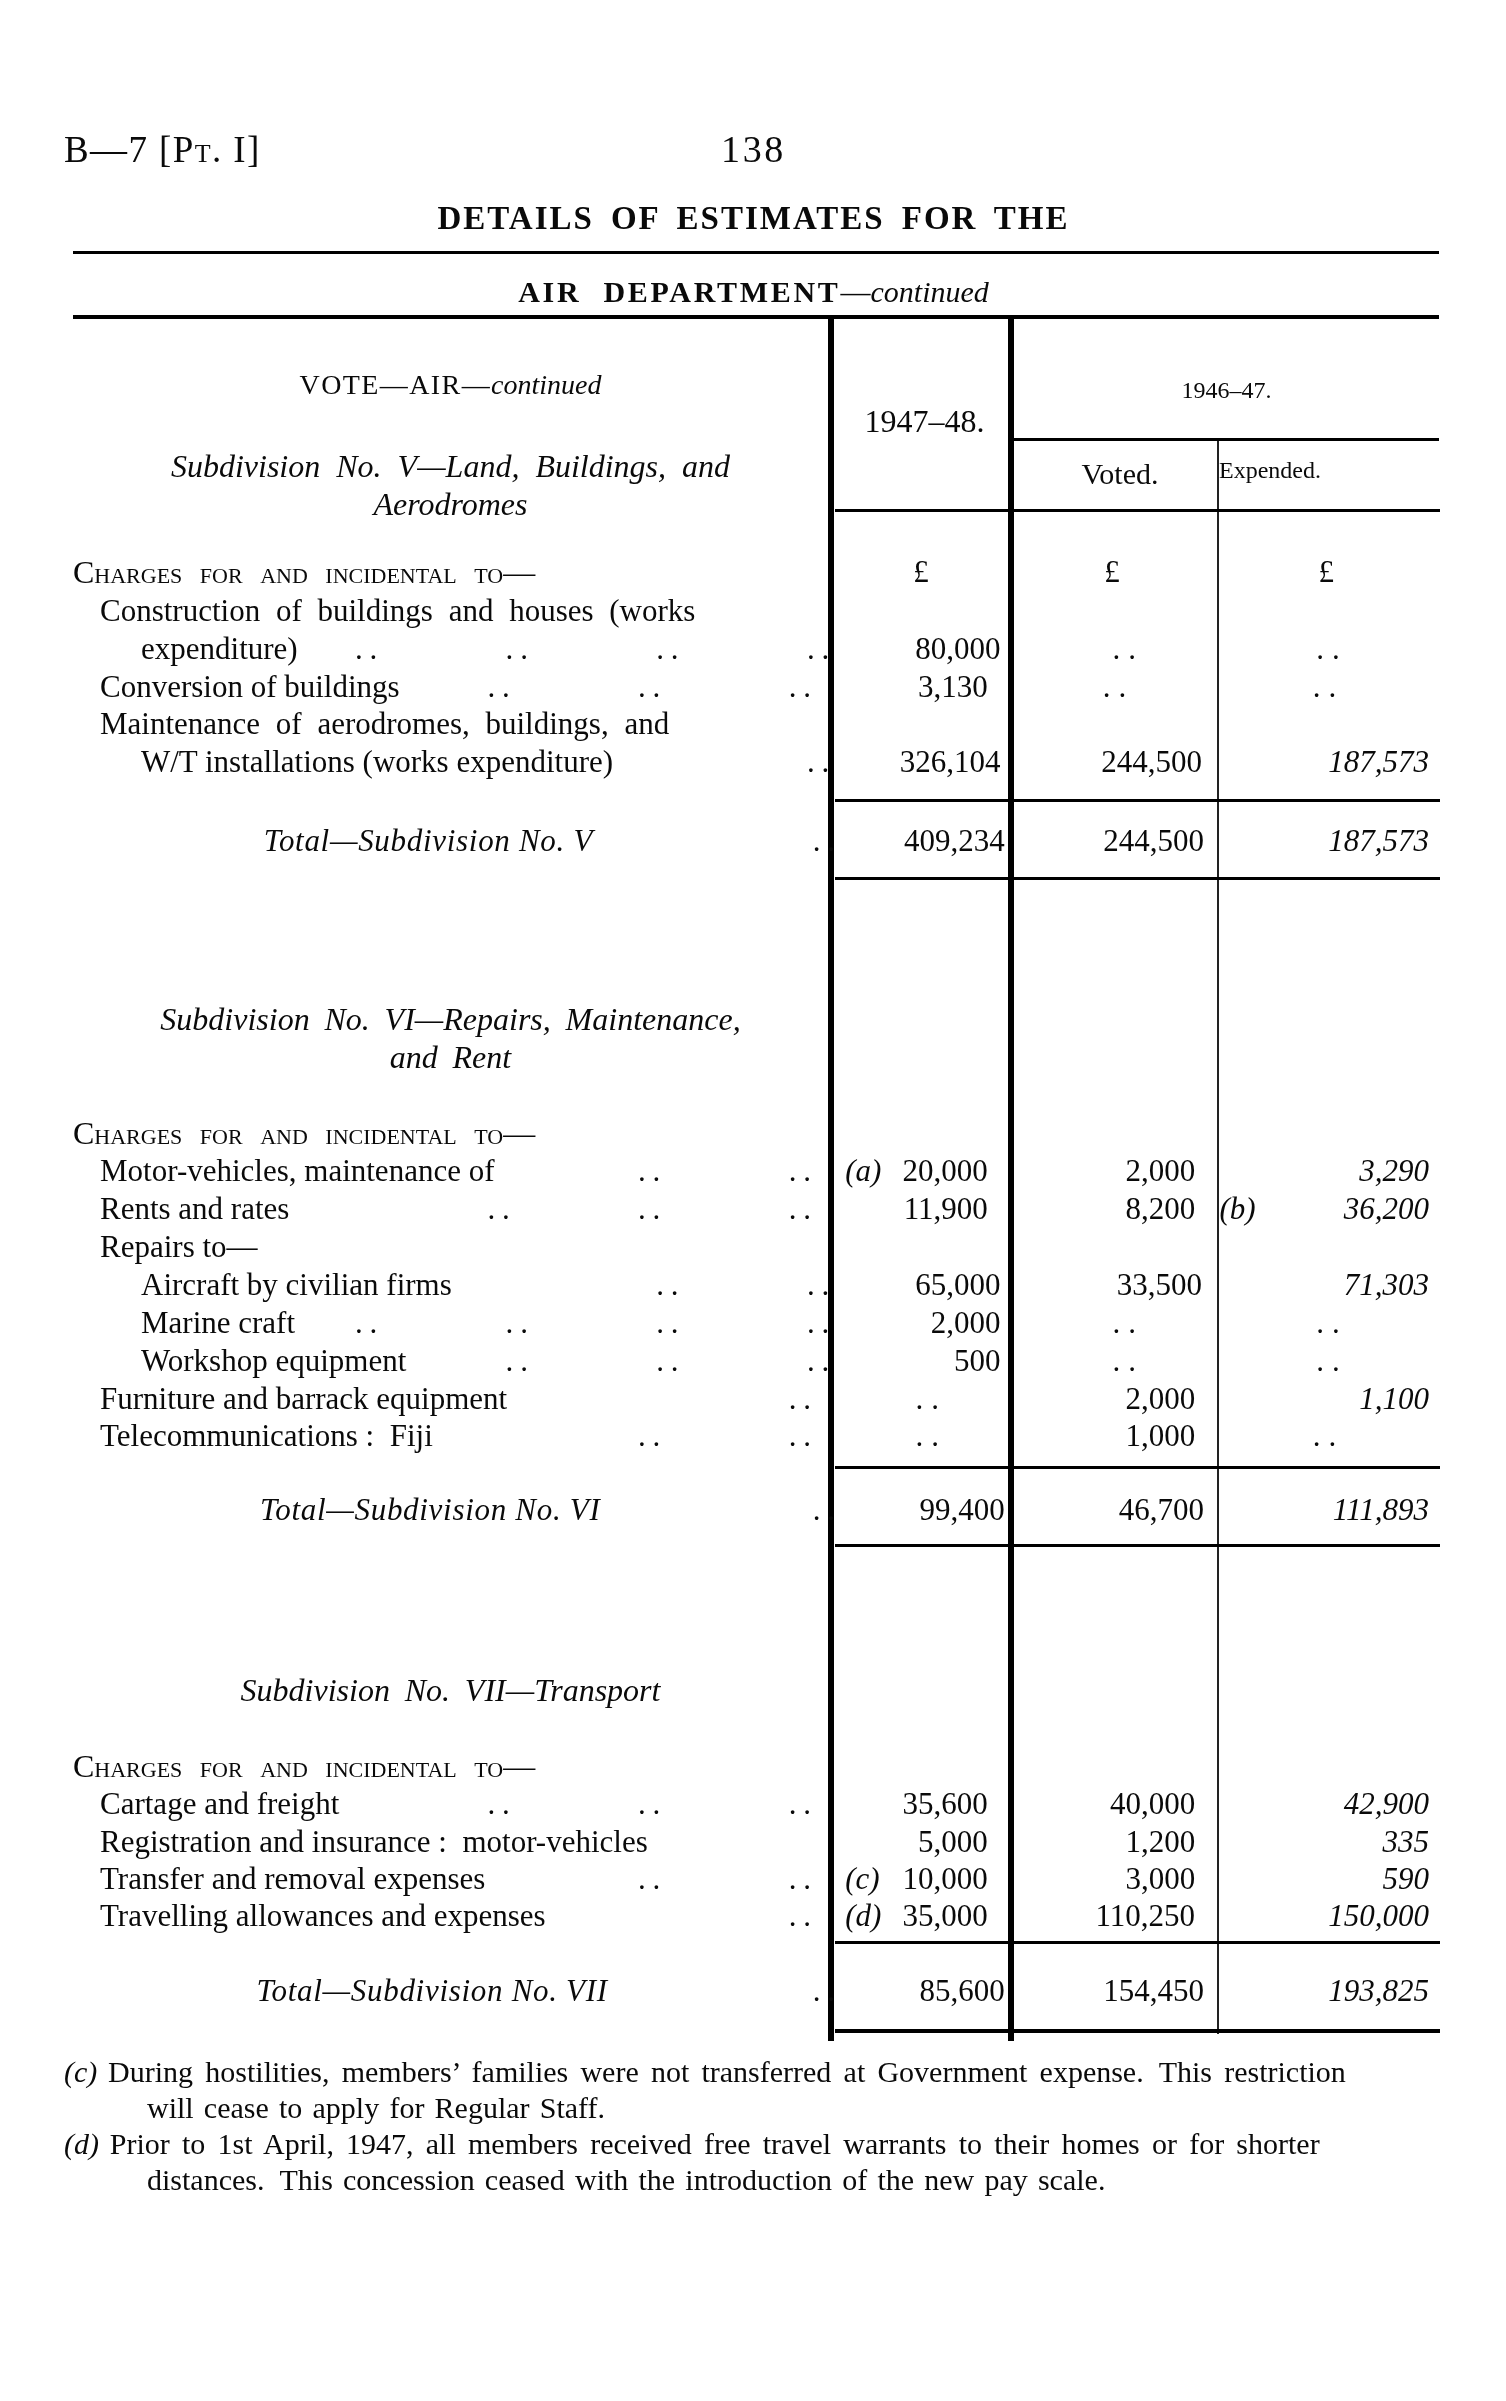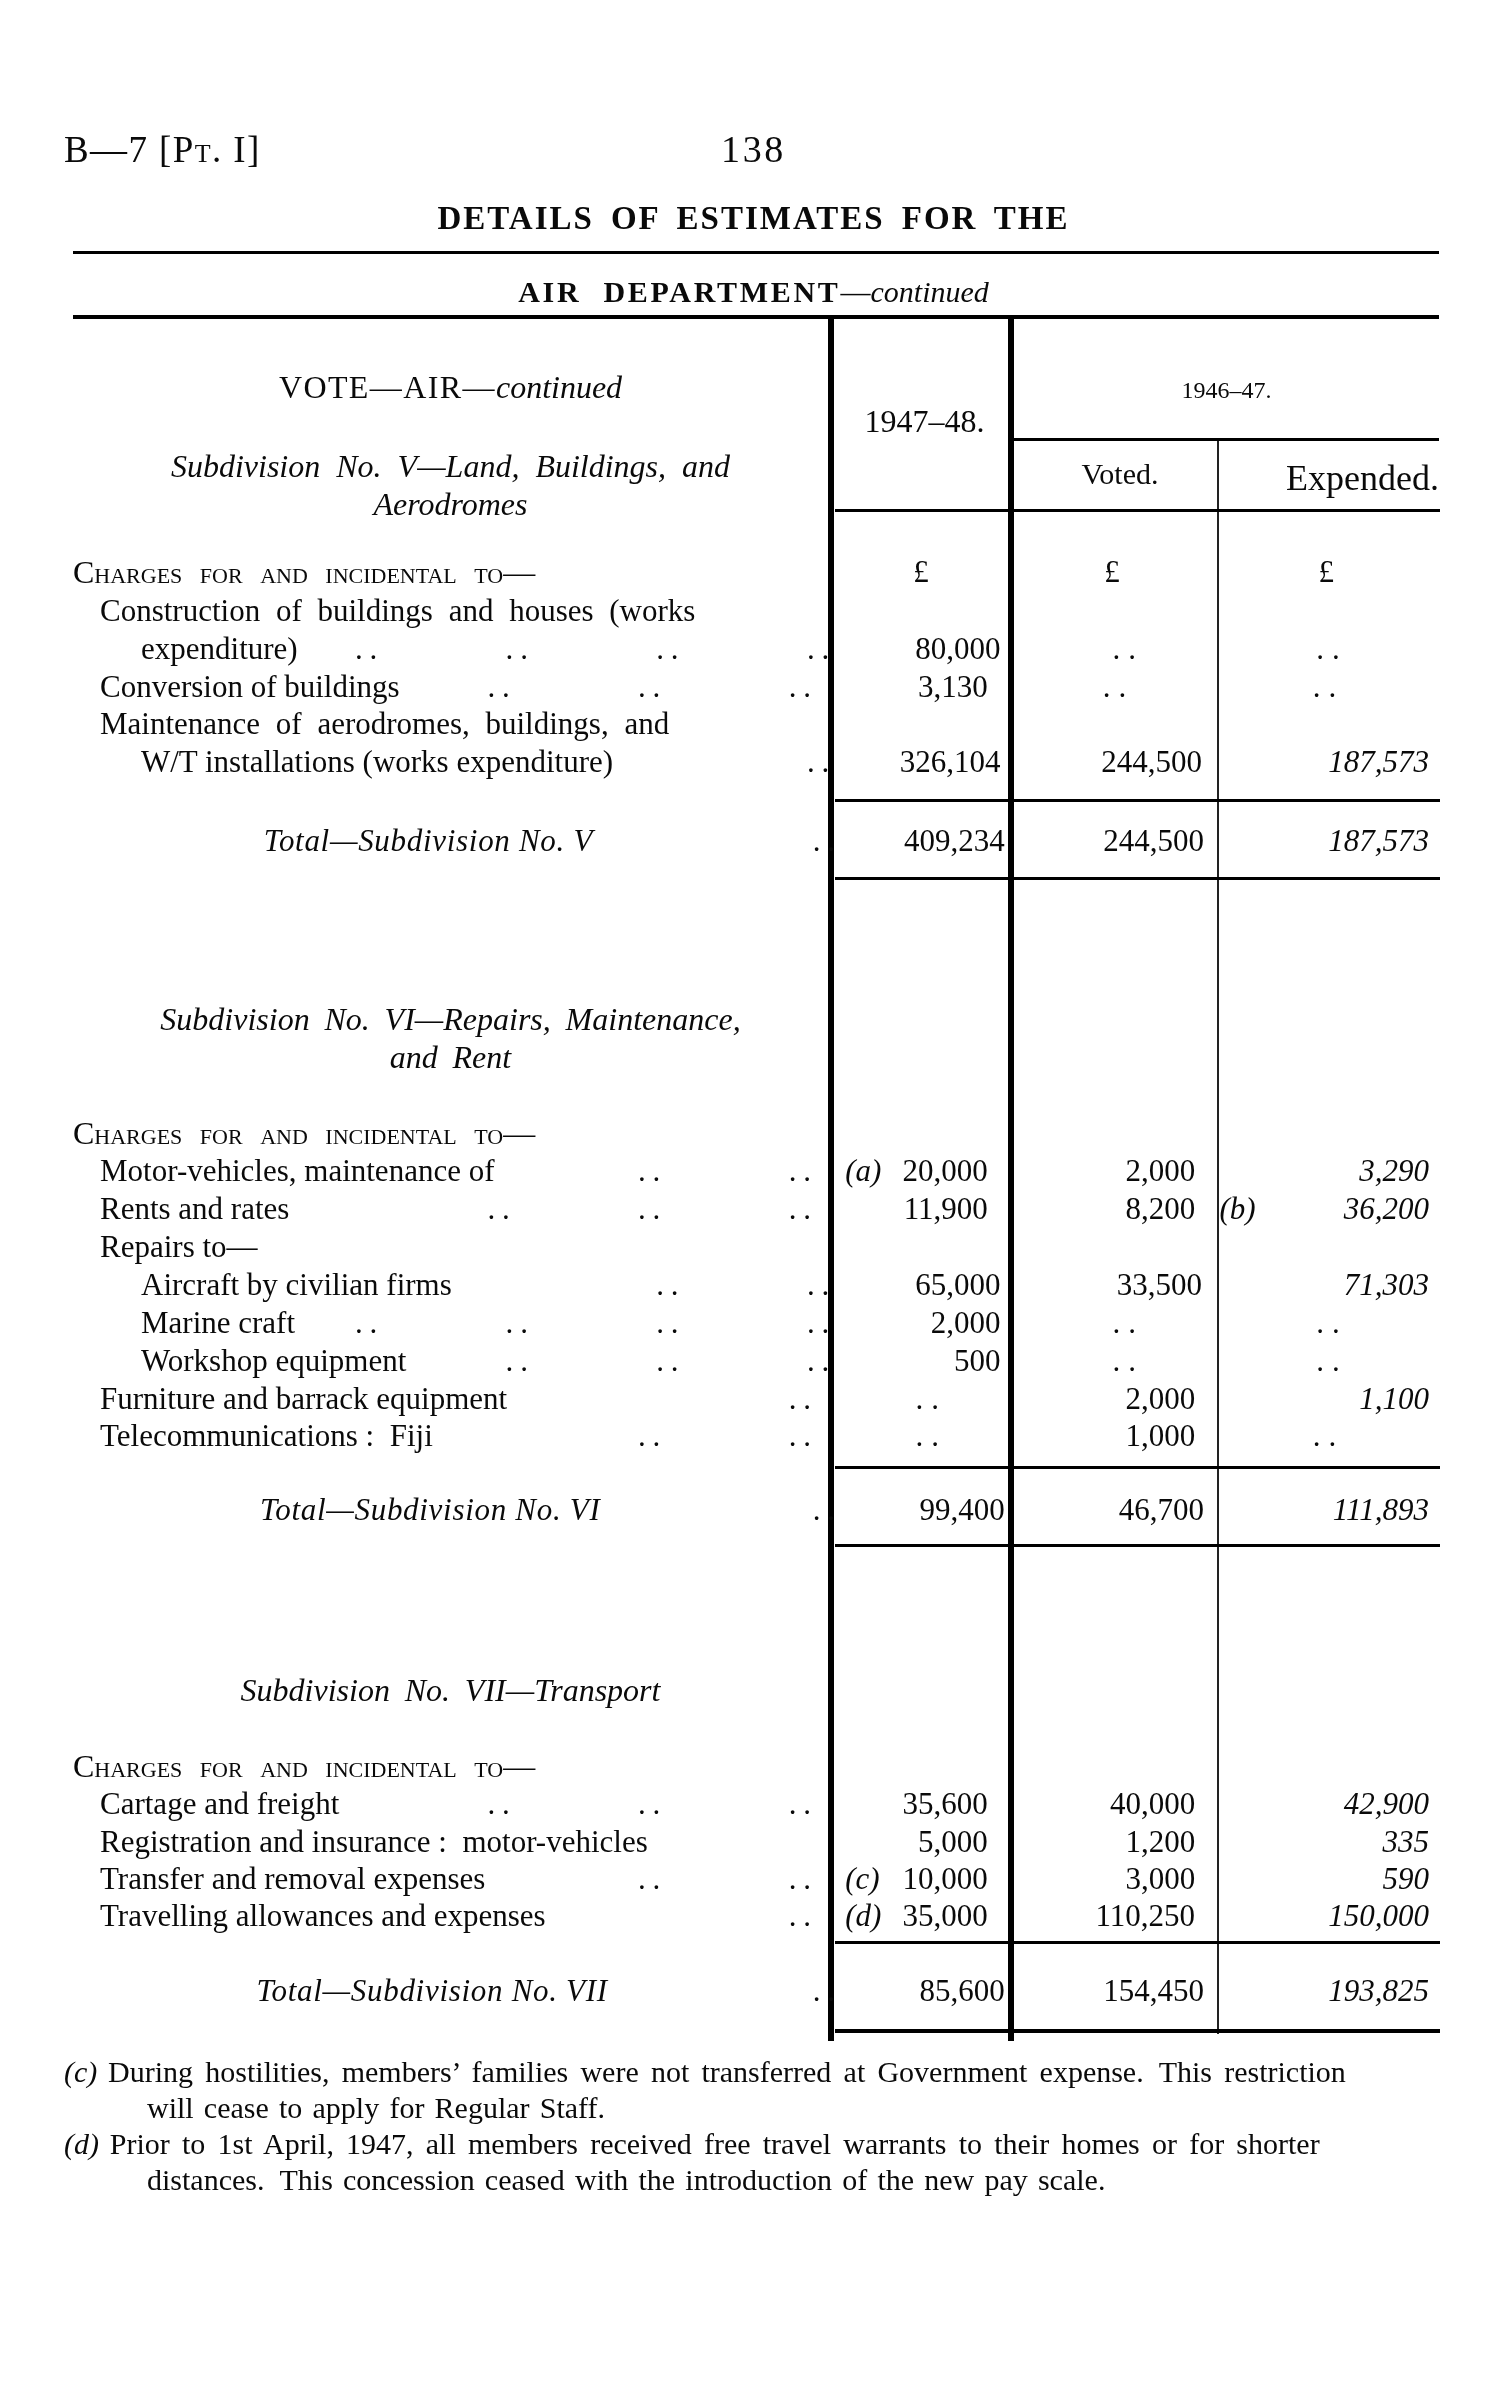--- a/index.html
+++ b/index.html
@@ -14,27 +14,27 @@
 
   
   .doc-ref{left:64px;top:128px;font-size:37px;font-variant:small-caps;letter-spacing:1.4px;}
   .page-num{left:0;right:0;top:127px;text-align:center;font-size:38px;letter-spacing:2.7px;}
   .main-title{left:0;right:0;top:200px;text-align:center;font-size:33px;font-weight:700;letter-spacing:2px;word-spacing:6.8px;}
   .dept-line{left:0;right:0;top:275px;text-align:center;font-size:30px;}
   .dept-line .dept{font-weight:700;letter-spacing:2.7px;word-spacing:12px;}
   .dept-line .cont{font-style:italic;}
 
   
-  .vote-line{left:73px;width:755px;top:369px;text-align:center;font-size:32px;letter-spacing:1.4px;}
+  .vote-line{left:73px;width:755px;top:369px;text-align:center;font-size:28px;letter-spacing:1.4px;}
   .vote-line .cont{font-style:italic;letter-spacing:0;}
   .subdiv{left:73px;width:755px;text-align:center;font-size:32px;font-style:italic;word-spacing:8px;}
   .y-current{left:841px;width:167px;top:403px;text-align:center;font-size:32px;}
   .y-prior{left:1014px;width:425px;top:377px;text-align:center;font-size:24px;}
   .voted-h{left:1014px;width:212px;top:457px;text-align:center;font-size:30px;}
-  .expended-h{left:1219px;width:220px;top:457px;text-align:right;font-size:36px;}
+  .expended-h{left:1219px;width:220px;top:457px;text-align:left;font-size:24px;}
 
   
   .row{position:absolute;left:73px;width:1366px;display:flex;align-items:flex-end;
        font-size:31px;line-height:38px;}
   .c1{width:761px;display:flex;align-items:baseline;}
   .c2{width:179px;display:flex;align-items:baseline;}
   .c3{width:204px;display:flex;align-items:baseline;}
   .c4{width:226px;display:flex;align-items:baseline;}
   .val{margin-left:auto;white-space:nowrap;}
   .c2 .val{padding-right:31px;}

